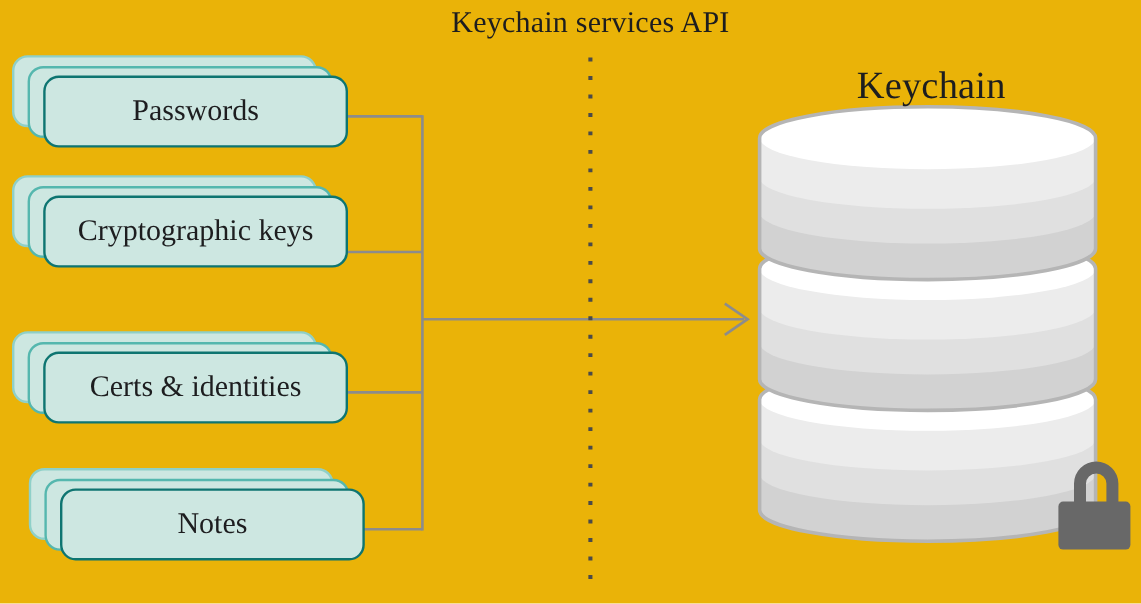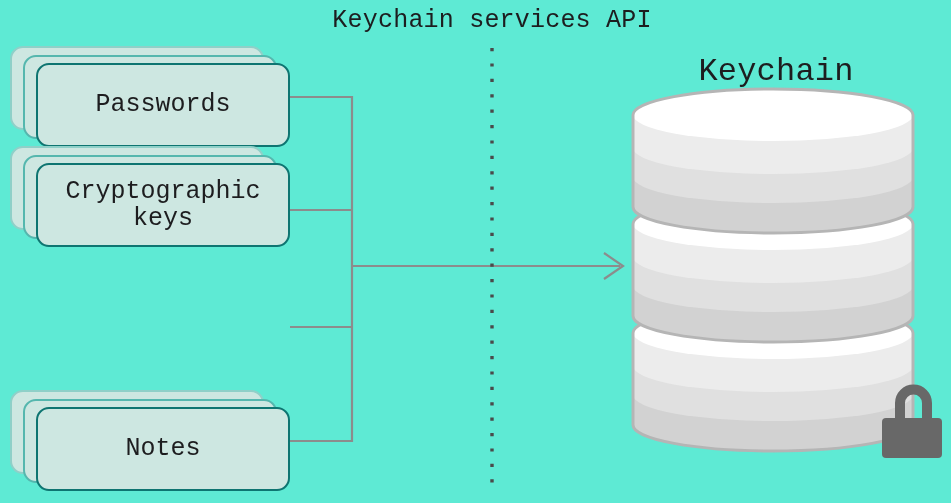--- a/index.html
+++ b/index.html
@@ -1,21 +1,21 @@
 <!DOCTYPE html>
 <html><head>
 <meta charset="utf-8">
 <style>
   html, body { margin: 0; padding: 0; background: #ffffff; }
   .canvas {
     position: relative;
     width: 951px;
     height: 503px;
-    background: #5eead4;
-    font-family: Liberation Mono, monospace;
+    background: #eab308;
+    font-family: Liberation Serif, serif;
     color: #1d1d1f;
     overflow: hidden;
   }
   .svg-layer {
     position: absolute;
     left: 0; top: 0;
     width: 951px; height: 503px;
     z-index: 0;
   }
   .diagram-title {
@@ -38,42 +38,42 @@
   }
   .card-group {
     position: absolute;
     width: 293px;
     height: 88px;
     z-index: 1;
   }
   .card {
     position: absolute;
     width: 254px;
-    height: 84px;
+    height: 60px;
     border-radius: 13px;
     background: #cde7e1;
     box-sizing: border-box;
   }
   .card.back2 { left: 0;    top: 0;    border: 2.5px solid #8fd0c8; }
   .card.back1 { left: 13px; top: 9px;  border: 2.5px solid #55b7ae; }
   .card.front {
     left: 26px; top: 17px;
     border: 2.5px solid #0e7571;
     display: flex;
     align-items: center;
     justify-content: center;
     text-align: center;
     font-size: 25px;
     line-height: 1.1;
     padding: 0 10px;
   }
   .stack-passwords { left: 10px; top: 46px;  }
   .stack-crypto    { left: 10px; top: 146px; }
   .stack-certs     { left: 10px; top: 276px; }
-  .stack-notes     { left: 10px; top: 390px; }
+  .stack-notes     { left: 24px; top: 390px; }
 </style>
 </head>
 <body>
 
 <div class="canvas">
 
   <svg class="svg-layer" viewBox="0 0 951 503">
 
     <g stroke="#8c8c8c" stroke-width="2.2" fill="none">
       <path d="M 290 97 H 352"></path>
@@ -136,20 +136,27 @@
   </div>
 
   <div class="card-group stack-crypto">
     <div class="card back2"></div>
     <div class="card back1"></div>
     <div class="card front">
       <span>Cryptographic keys</span>
     </div>
   </div>
 
+  <div class="card-group stack-certs">
+    <div class="card back2"></div>
+    <div class="card back1"></div>
+    <div class="card front">
+      <span>Certs &amp; identities</span>
+    </div>
+  </div>
 
   <div class="card-group stack-notes">
     <div class="card back2"></div>
     <div class="card back1"></div>
     <div class="card front">
       <span>Notes</span>
     </div>
   </div>
 
 </div>

